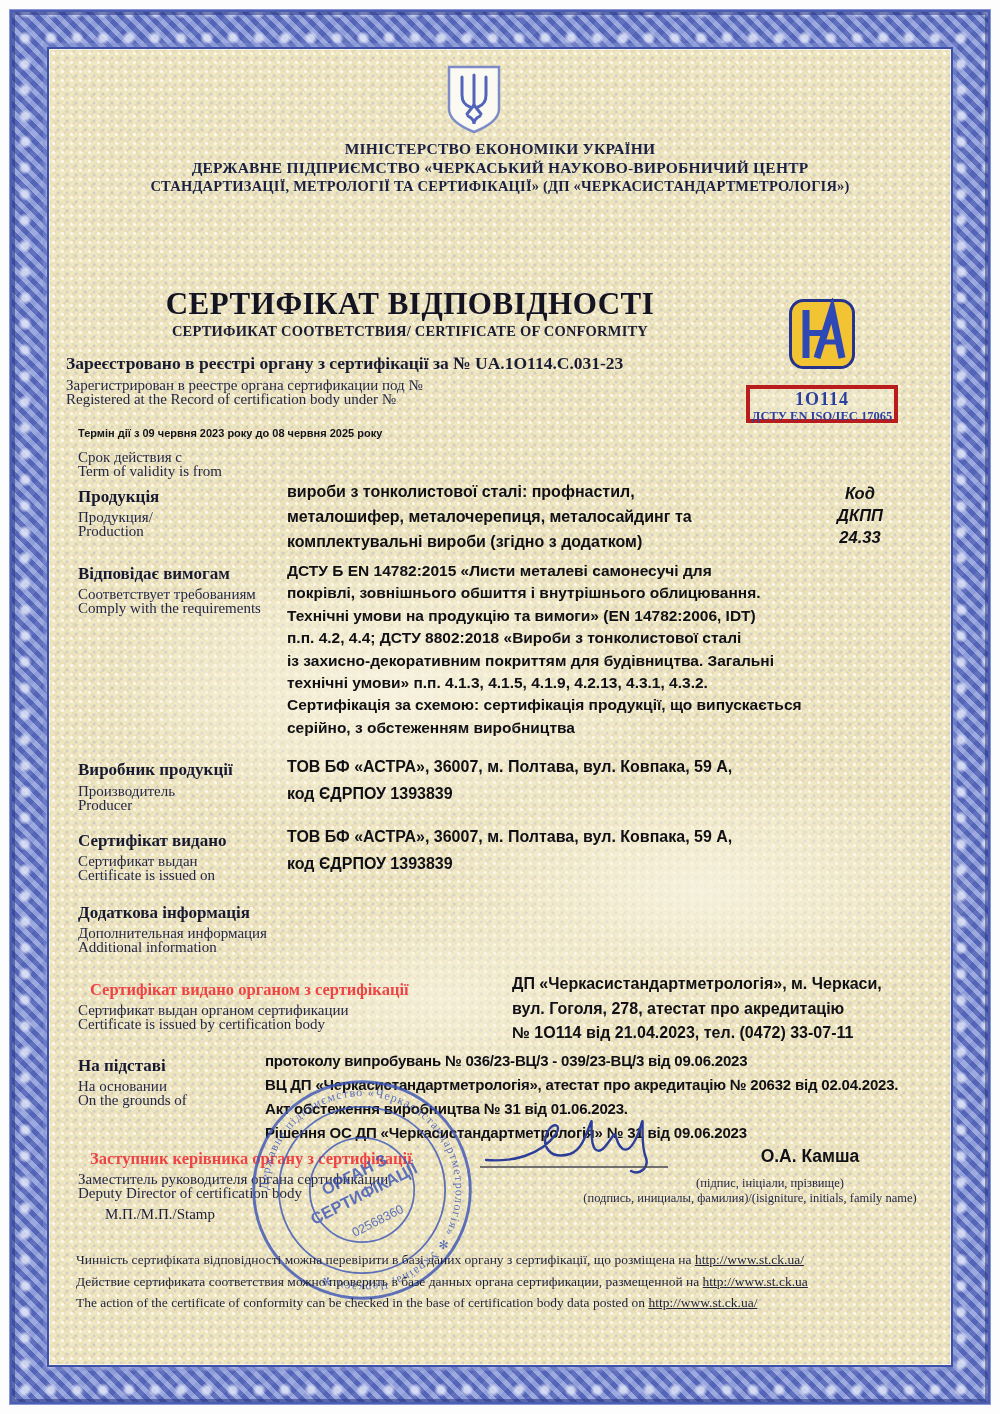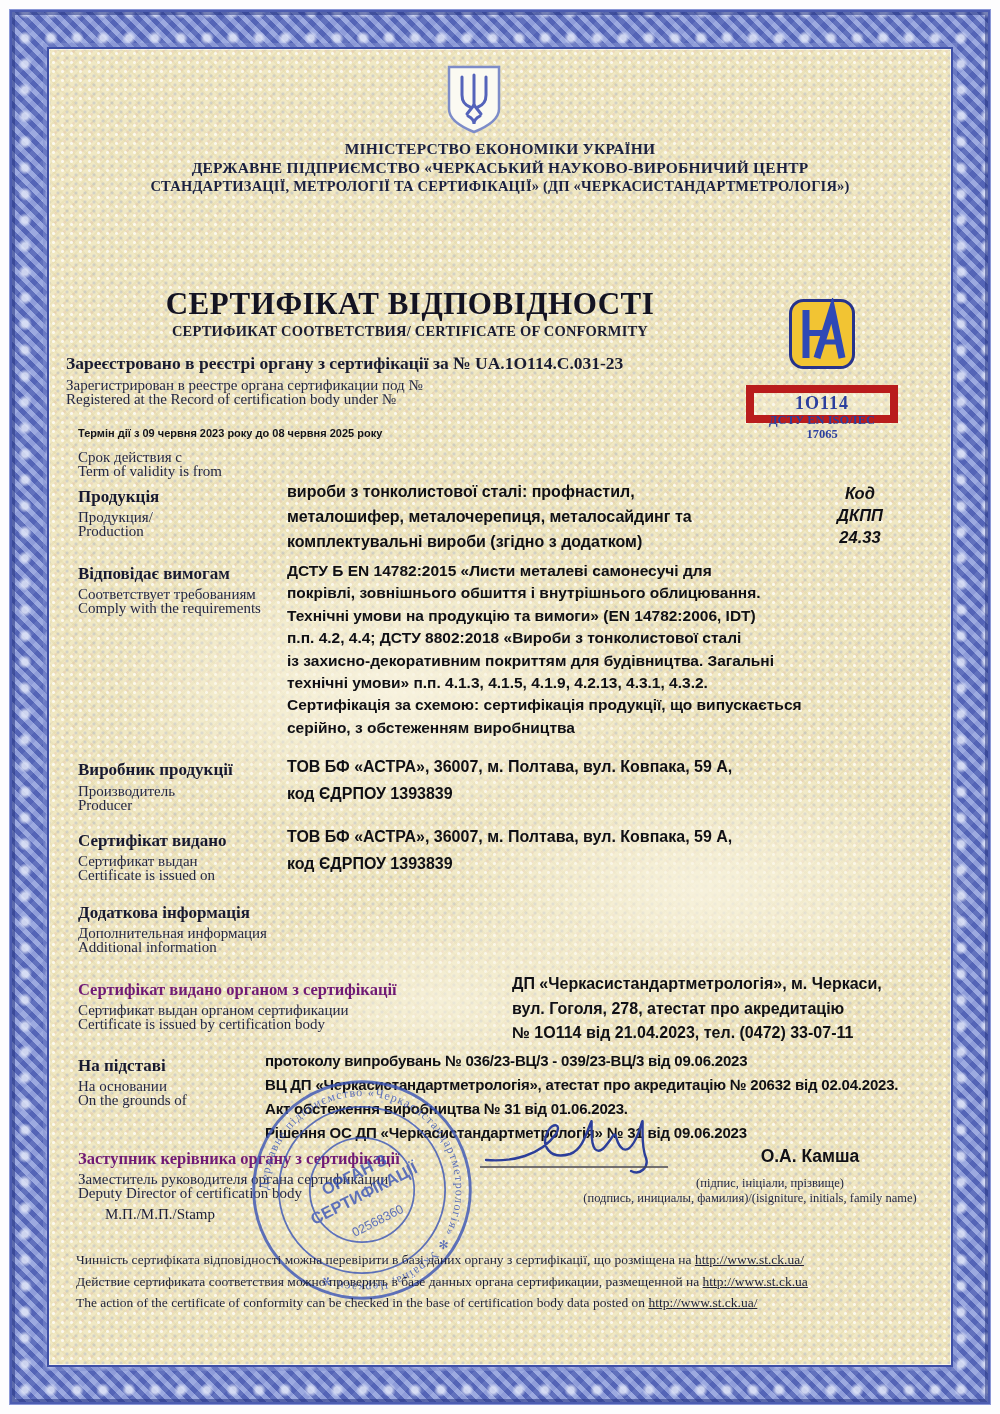--- a/index.html
+++ b/index.html
@@ -40,34 +40,34 @@
   .patch { position:absolute; pointer-events:none; }
   .abs { position:absolute; }
   .ctr { text-align:center; left:0; right:0; }
   .ministry { font-weight:bold; font-size:15.5px; line-height:19px; color:#1a2040; letter-spacing:.2px; }
   .title-main { font-weight:bold; font-size:31px; letter-spacing:.5px; color:#131322; }
   .title-sub { font-weight:bold; font-size:14.5px; color:#1a1c32; letter-spacing:.2px; }
   .reg-ua { font-weight:bold; font-size:17.5px; color:#191b30; }
   .small-serif { font-size:15px; line-height:14px; color:#252844; }
   .validity-ua { font-family:"Liberation Sans", sans-serif; font-weight:bold; font-size:11px; color:#121218; }
   .flabel { font-weight:bold; font-size:17px; color:#171930; }
-  .flabel-long { font-weight:bold; font-size:16.5px; color:#701a75; }
+  .flabel-long { font-weight:bold; font-size:16.5px; color:#ef4444;margin-left:12px; }
   .value {
     font-family:"Liberation Sans", sans-serif; font-weight:bold; font-size:16px;
     line-height:26px; color:#0f0f14; white-space:pre;
   }
   .v-prod { line-height:25px; }
   .v-comply { font-size:15.5px; line-height:22.4px; }
   .v-two { line-height:27px; }
   .v-issuedby { line-height:24.5px; }
   .v-grounds { font-size:15px; line-height:24px; letter-spacing:-.2px; }
   .code-col { font-family:"Liberation Sans", sans-serif; font-weight:bold; font-size:16.5px; line-height:22px; color:#0f0f14; text-align:center; }
   .acc-box {
     position:absolute; left:746px; top:385px; width:152px; height:38px;
-    border:8px solid #b91c1c; text-align:center; padding-top:1px;
+    border:4px solid #b91c1c; text-align:center; padding-top:1px;
     color:#2b3f9e; background:rgba(248,244,222,.25);
   }
   .acc-num { font-weight:bold; font-size:18px; line-height:19px; letter-spacing:1px; }
   .acc-std { font-weight:bold; font-size:12.5px; line-height:14px; }
   .sig-name { font-family:"Liberation Sans", sans-serif; font-weight:bold; font-size:17.5px; color:#101016; }
   .caption { font-size:12.5px; color:#272a46; text-align:center; }
   .mp { font-size:15px; color:#1c1e38; }
   .footer-line { font-size:13.5px; color:#1e2138; white-space:nowrap; }
   .footer-link { text-decoration:underline; }
   .stamp-wrap { position:absolute; left:246px; top:1074px; width:232px; height:232px; opacity:.8; }

